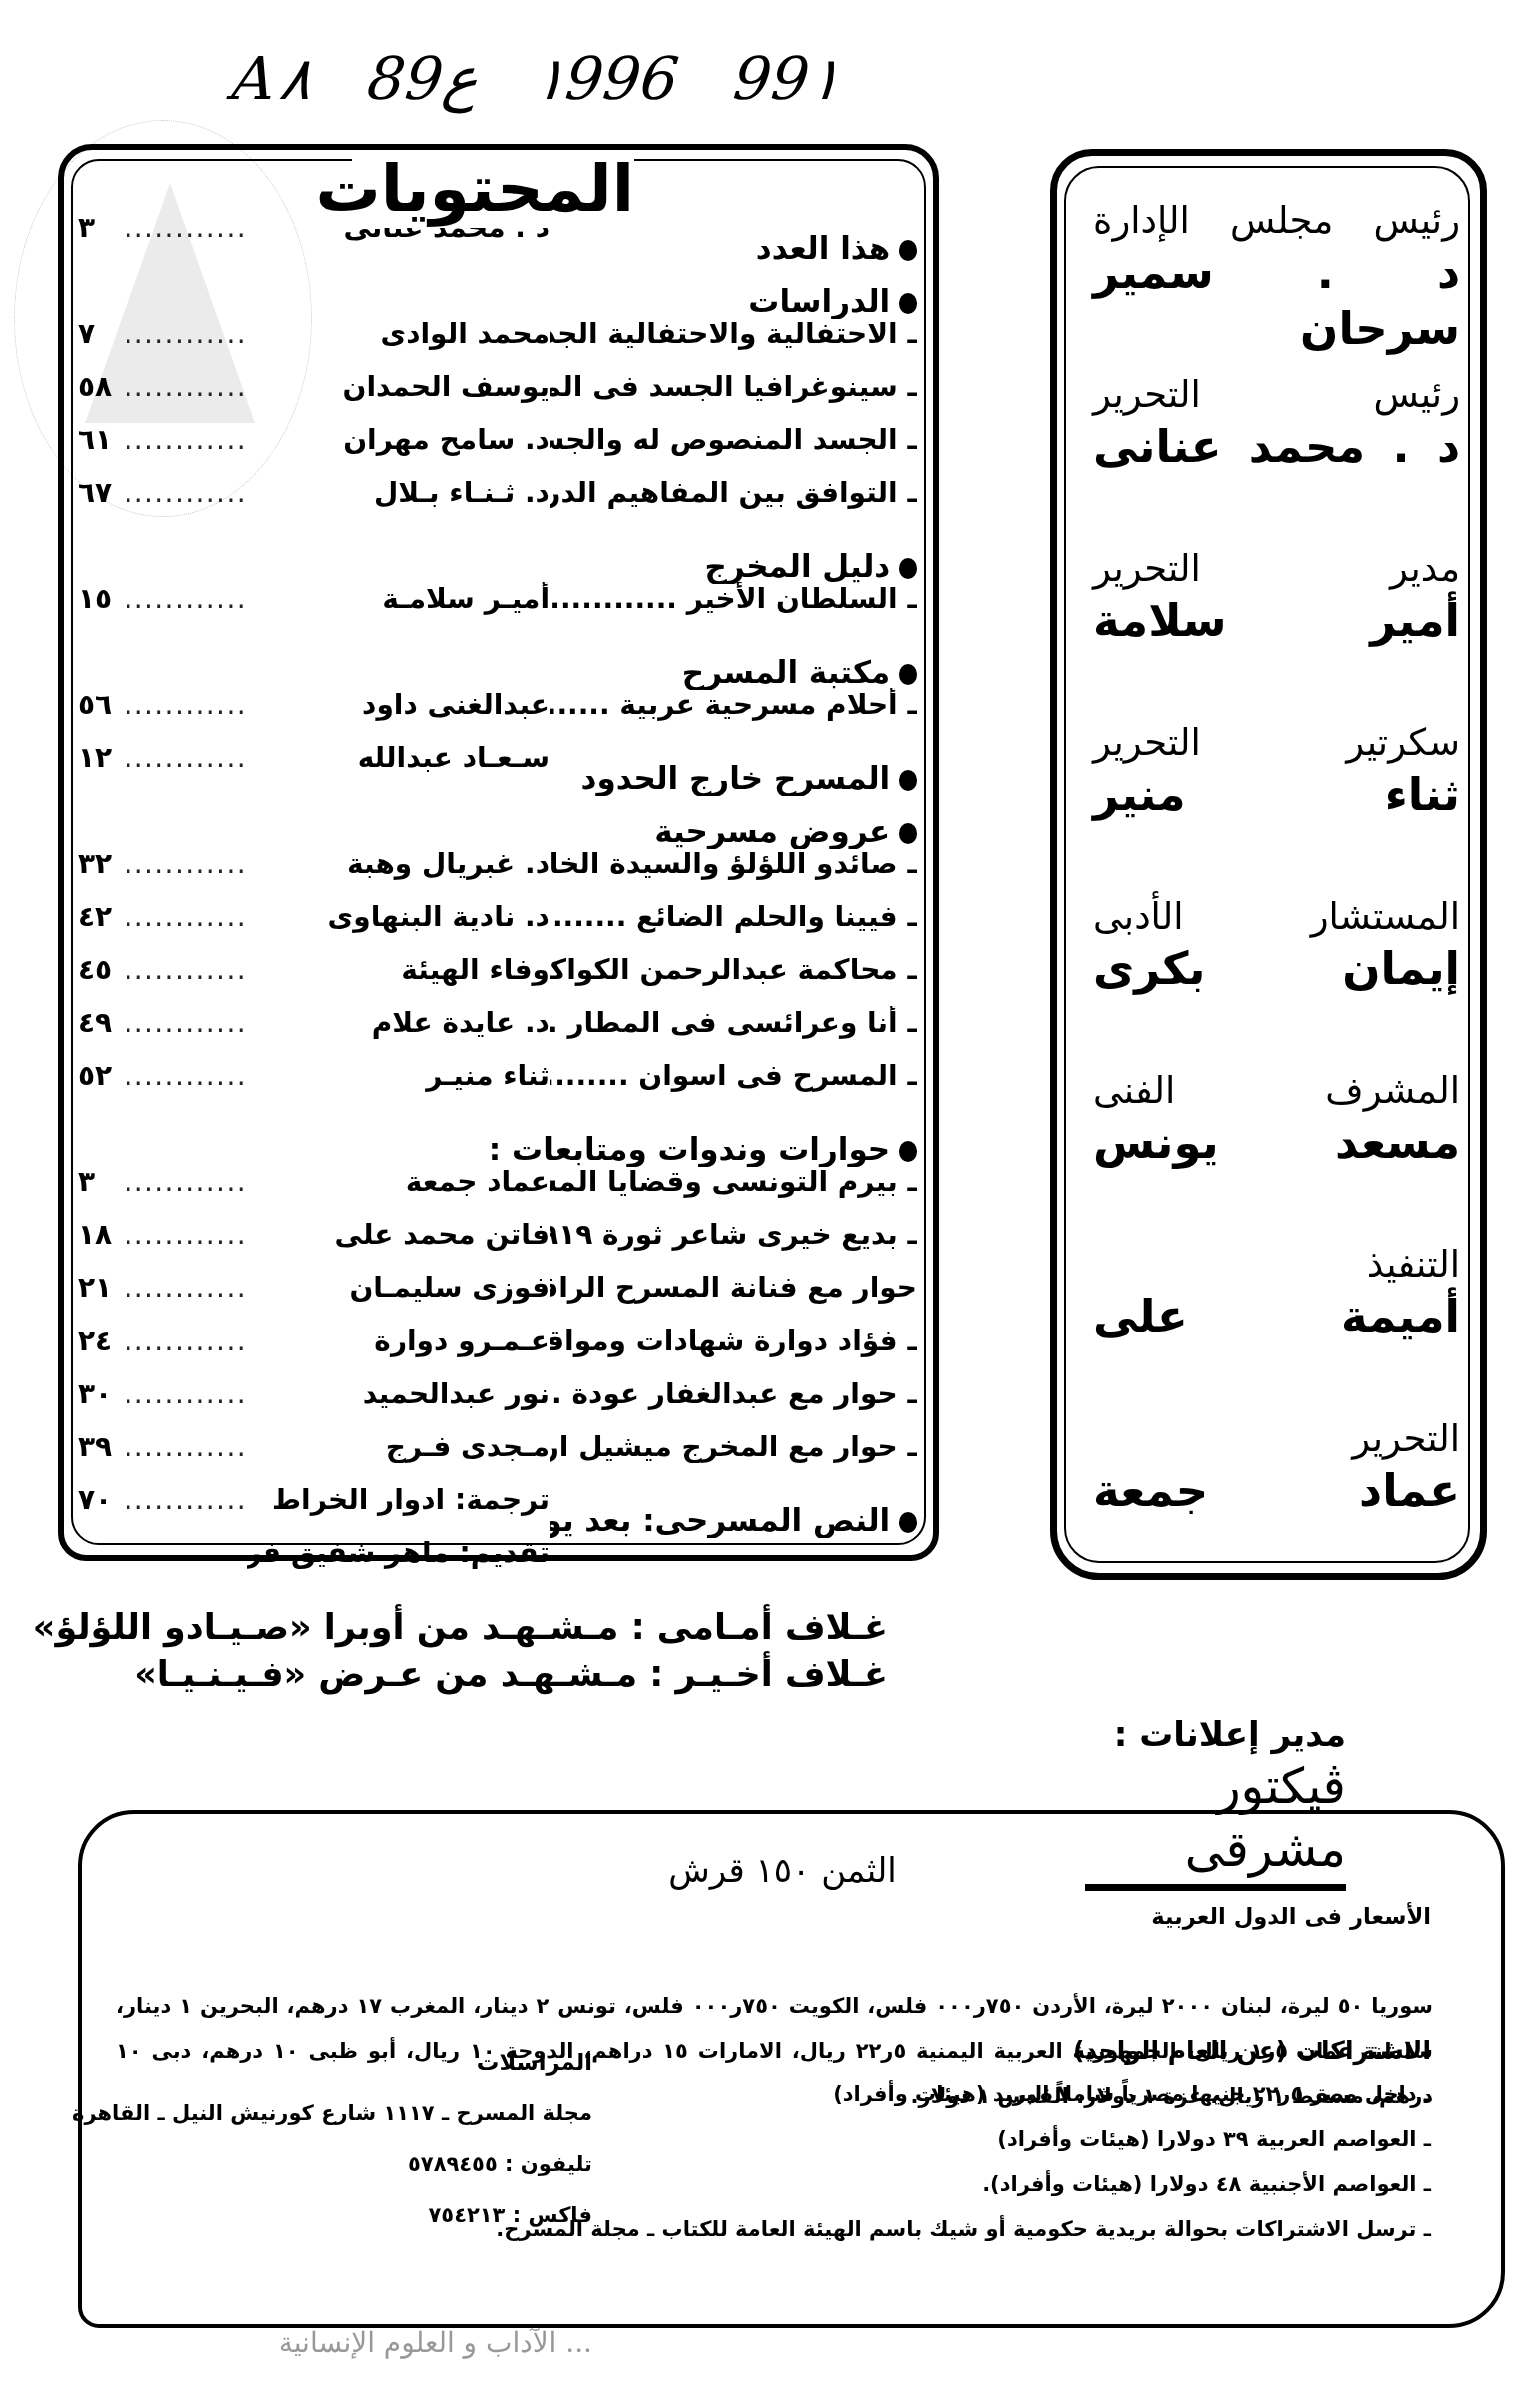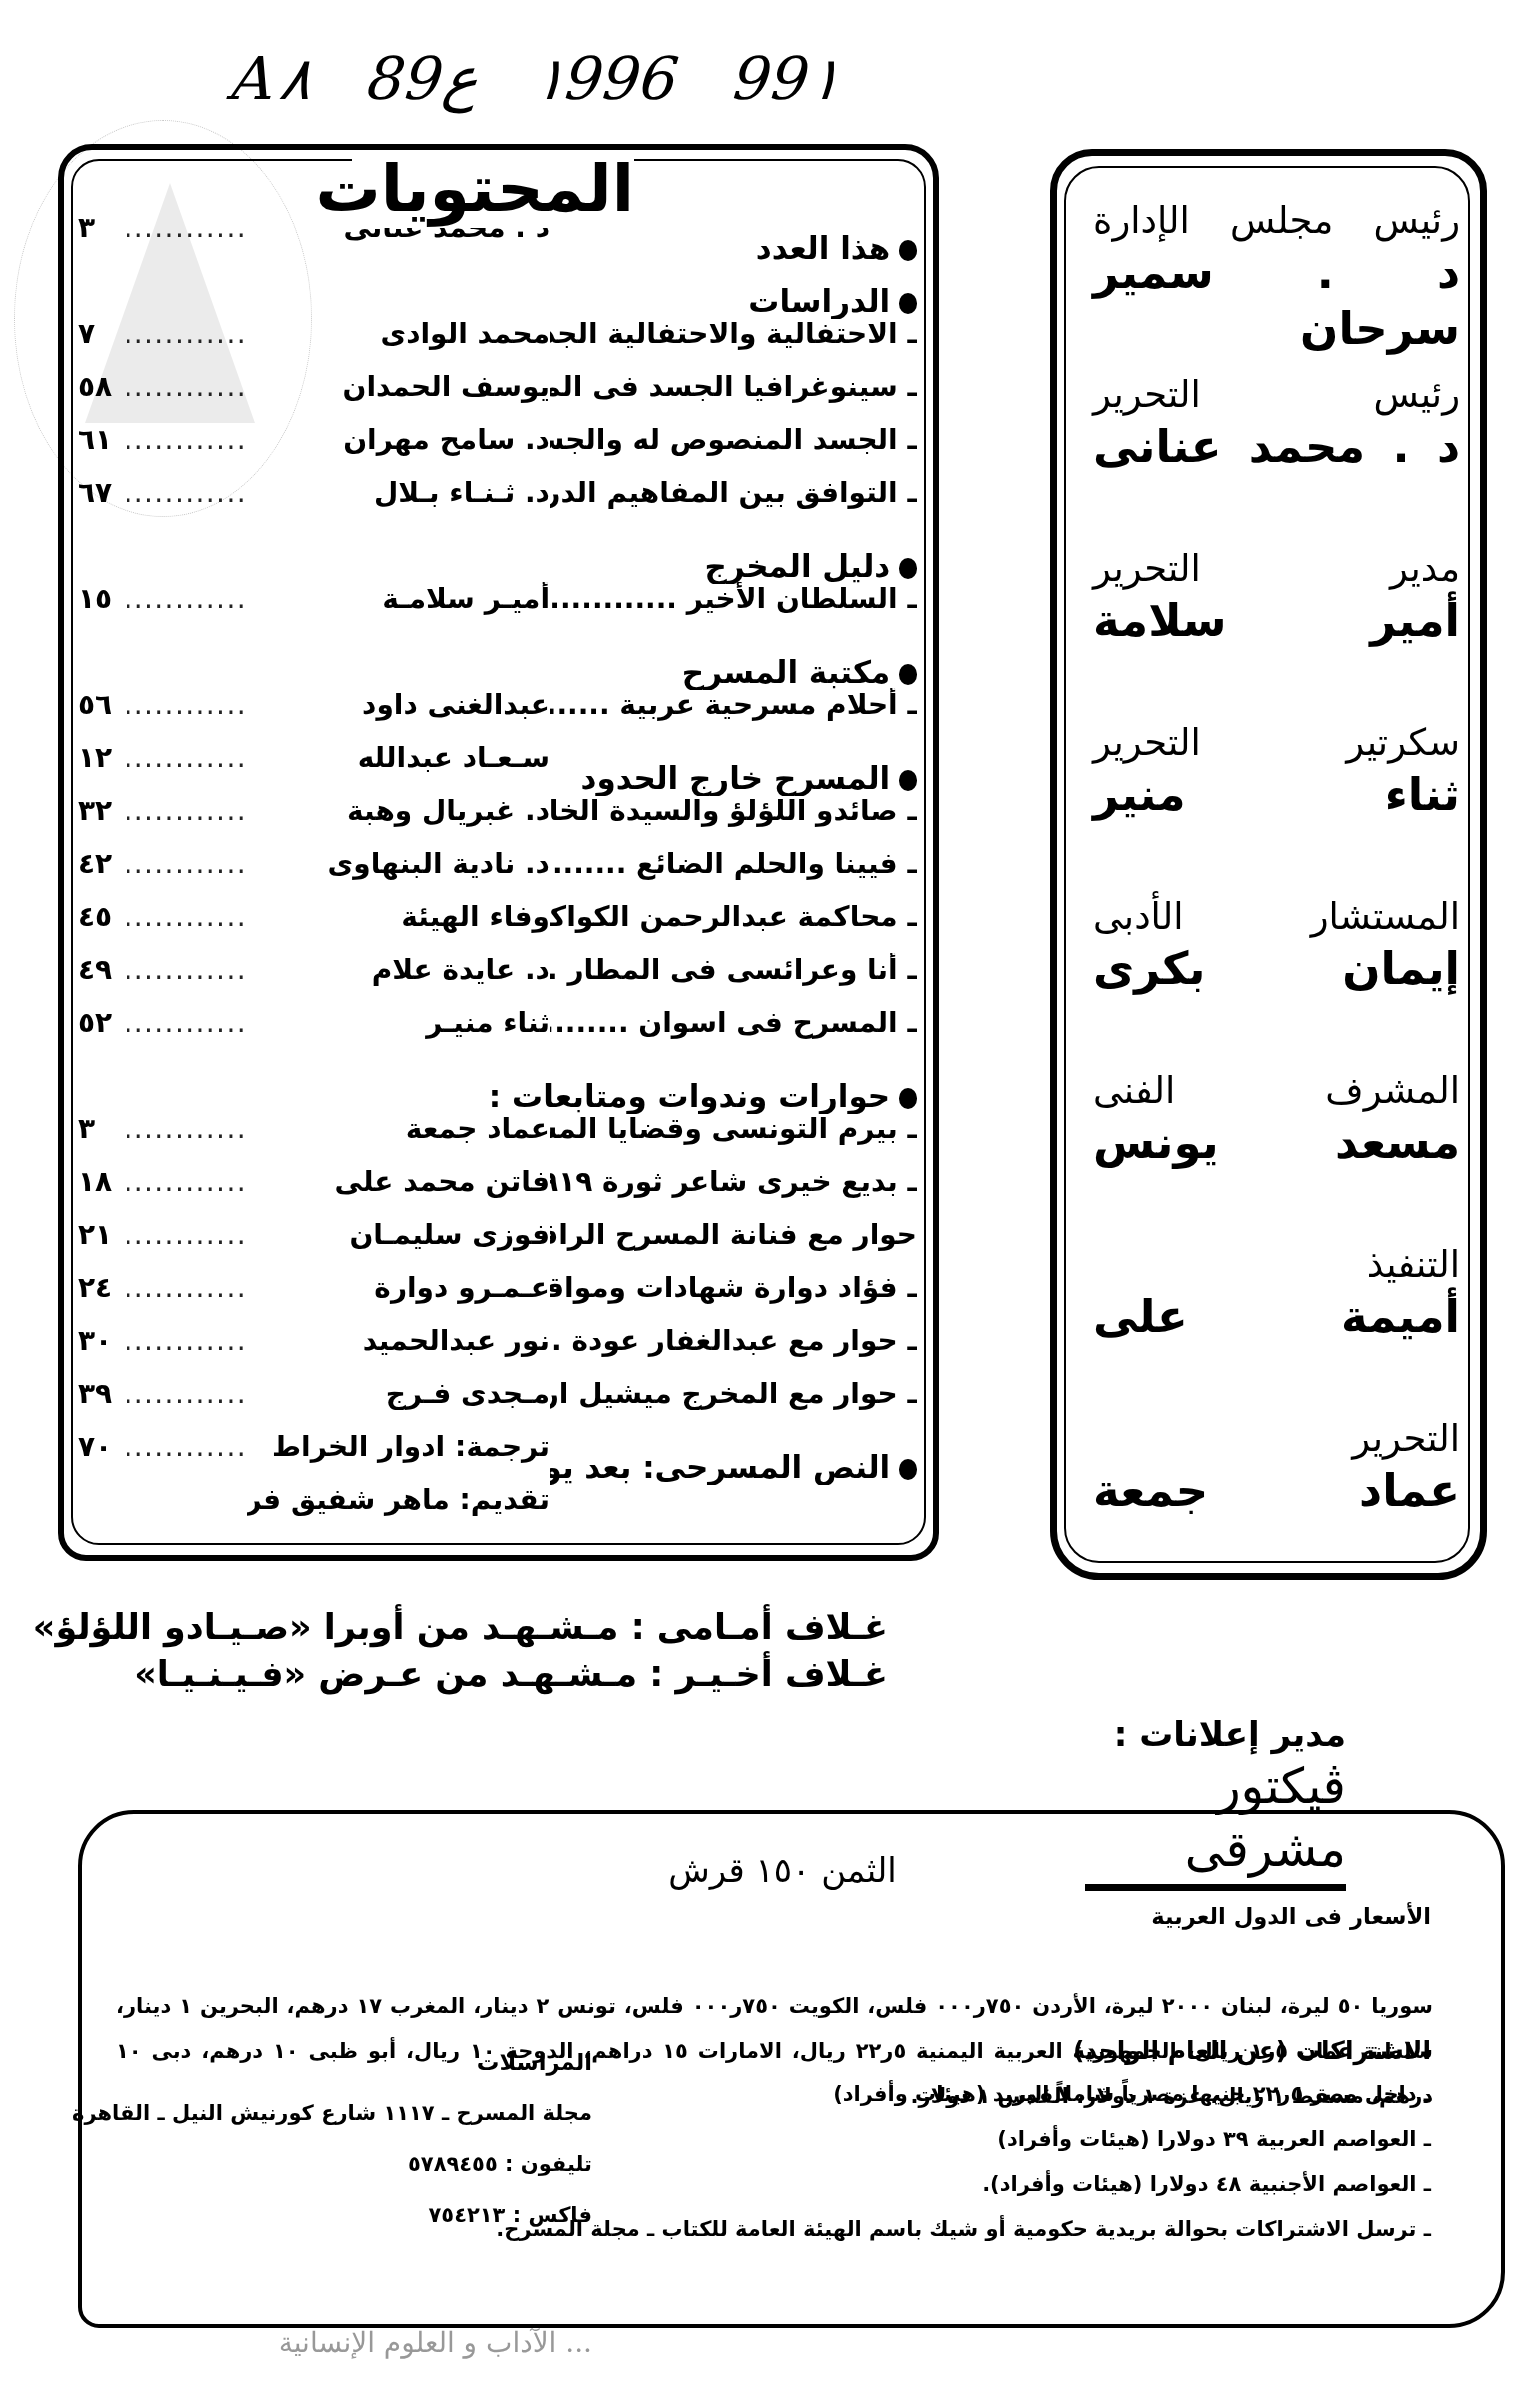--- a/index.html
+++ b/index.html
@@ -133,20 +133,23 @@
       <span class="a">عبدالغنى داود</span>
       <span class="dots">..............................</span>
       <span class="p">٥٦</span>
     </div>
     <div class="toc-row section">
       <span class="t" style="width: 367px;"><span class="bullet"></span><span>المسرح خارج الحدود</span></span>
       <span class="a">سـعـاد عبدالله</span>
       <span class="dots">..............................</span>
       <span class="p">١٢</span>
     </div>
+    <div class="toc-row section">
+      <span class="t"><span class="bullet"></span><span>عروض مسرحية</span></span>
+    </div>
     <div class="toc-row">
       <span class="t"><span>ـ صائدو اللؤلؤ والسيدة الخادمة ......</span></span>
       <span class="a">د. غبريال وهبة</span>
       <span class="dots">..............................</span>
       <span class="p">٣٢</span>
     </div>
     <div class="toc-row">
       <span class="t"><span>ـ فيينا والحلم الضائع ................</span></span>
       <span class="a">د. نادية البنهاوى</span>
       <span class="dots">..............................</span>

